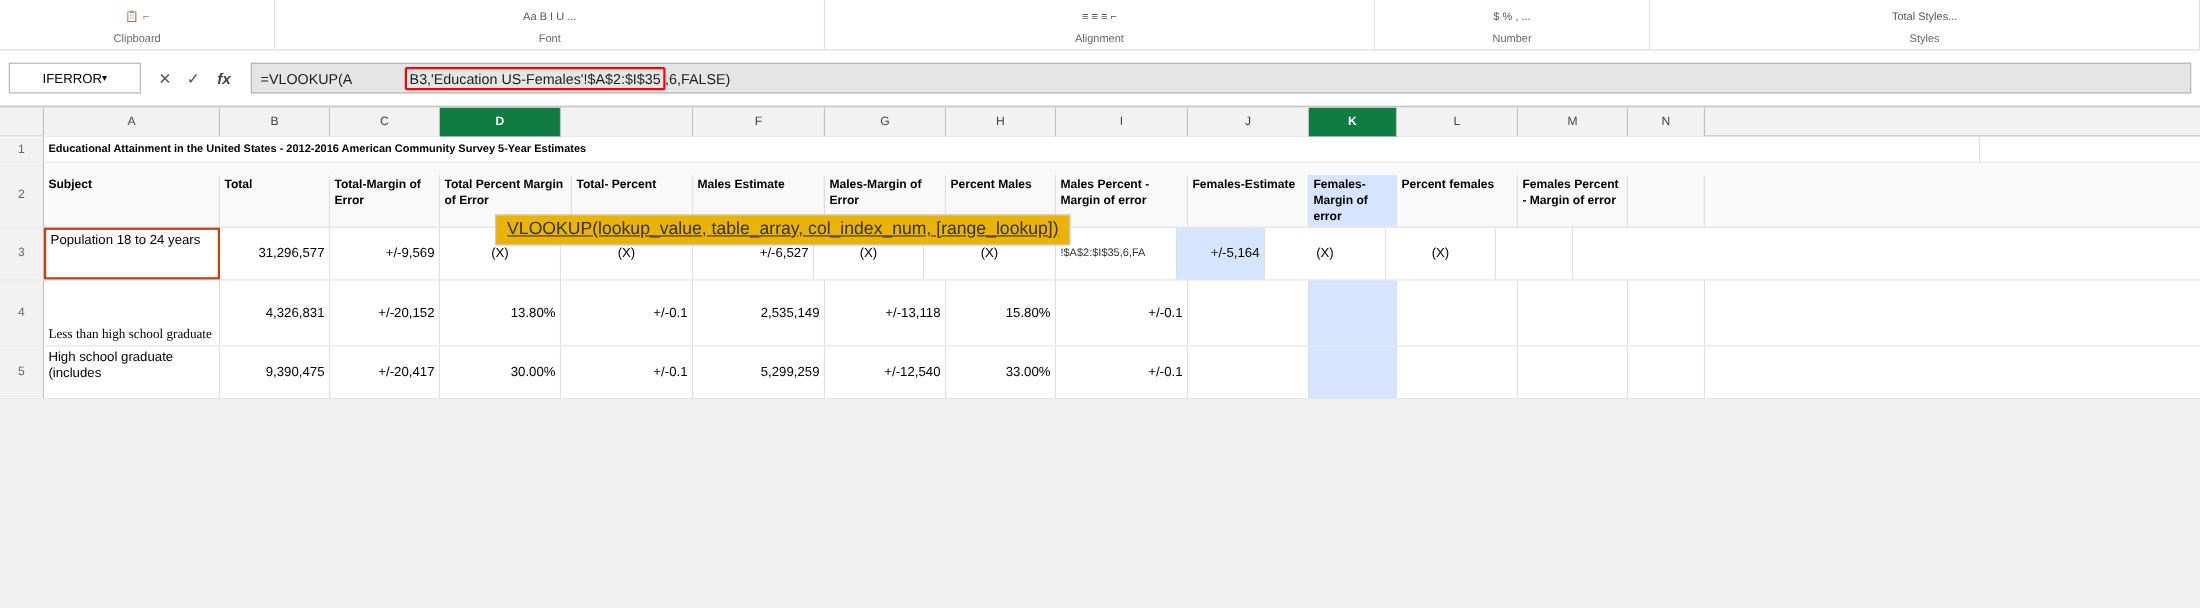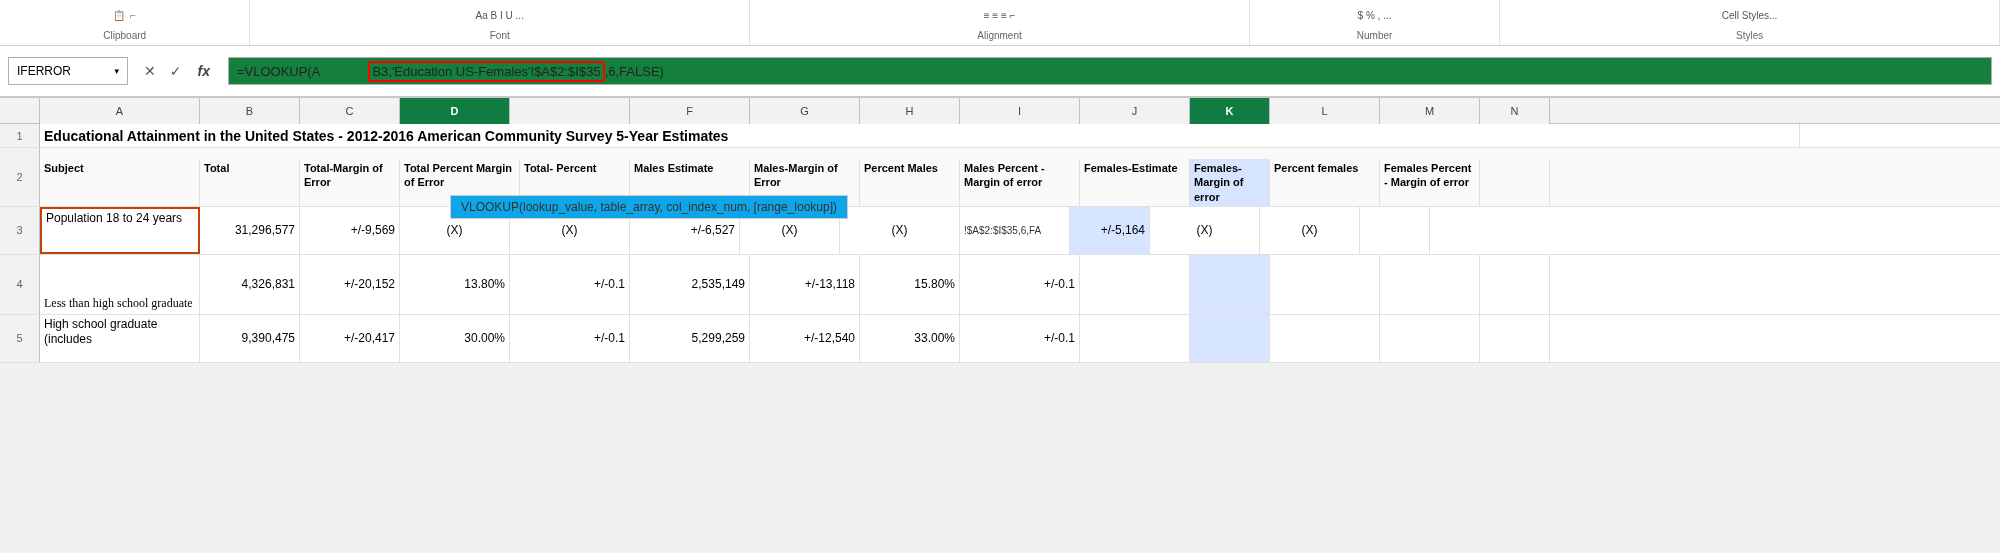--- a/index.html
+++ b/index.html
@@ -23,21 +23,21 @@
     }
 
     .name-box {
       width: 120px;
       height: 28px;
       border: 1px solid #b0b0b0;
       padding: 0 8px;
       font-size: 12px;
       display: flex;
       align-items: center;
-      justify-content: space-between;
+      justify-content: center;
       background: #fff;
     }
 
     .formula-icons {
       display: flex;
       align-items: center;
       gap: 6px;
       padding: 0 8px;
     }
 
@@ -57,51 +57,52 @@
     }
 
     .formula-content {
       flex: 1;
       height: 28px;
       border: 1px solid #b0b0b0;
       padding: 0 8px;
       font-size: 13px;
       display: flex;
       align-items: center;
-      background: #15803d;
+      background: #e5e5e5;
       position: relative;
     }
 
     .formula-text {
       font-size: 13px;
       color: #222;
       white-space: nowrap;
     }
 
     .formula-highlight {
       display: inline;
       border: 2px solid red;
       border-radius: 2px;
       padding: 1px 2px;
       color: #222;
       margin-left: 48px;
     }
 
     
     .formula-tooltip {
-      background: #0ea5e9;
+      background: #eab308;
       border: 1px solid #ccc;
       padding: 4px 10px;
-      font-size: 12px;
+      font-size: 16px;
       color: #333;
       position: absolute;
       top: 97px;
       left: 450px;
       z-index: 100;
       white-space: nowrap;
+      text-decoration: underline;
     }
 
     
     .spreadsheet {
       background: #fff;
       position: relative;
     }
 
     
     .col-headers {
@@ -194,21 +195,21 @@
     .cell-H { width: 100px; min-width: 100px; }
     .cell-I { width: 120px; min-width: 120px; }
     .cell-J { width: 110px; min-width: 110px; }
     .cell-K { width: 80px; min-width: 80px; }
     .cell-L { width: 110px; min-width: 110px; }
     .cell-M { width: 100px; min-width: 100px; }
     .cell-N { width: 70px; min-width: 70px; }
 
     .row-1 .cell {
       font-weight: bold;
-      font-size: 14px;
+      font-size: 10px;
     }
 
     .col-K-highlight {
       background: #d6e4ff;
     }
 
     .row-3 { min-height: 48px; }
     .row-4 { min-height: 60px; }
     .row-5 { min-height: 48px; }
 
@@ -267,21 +268,21 @@
       <div class="section-group-label">Alignment</div>
     </div>
     <div class="section-group">
       <div class="section-group-content">
         <span style="font-size:10px; color:#555;">$ % , ...</span>
       </div>
       <div class="section-group-label">Number</div>
     </div>
     <div class="section-group" style="flex:2;">
       <div class="section-group-content">
-        <span style="font-size:10px; color:#555;">Cell Styles...</span>
+        <span style="font-size:10px; color:#555;">Total Styles...</span>
       </div>
       <div class="section-group-label">Styles</div>
     </div>
   </div>
 </div>
 
 <div class="formula-bar">
   <div class="name-box">
     <span>IFERROR</span>
     <span style="font-size:9px;">▾</span>

